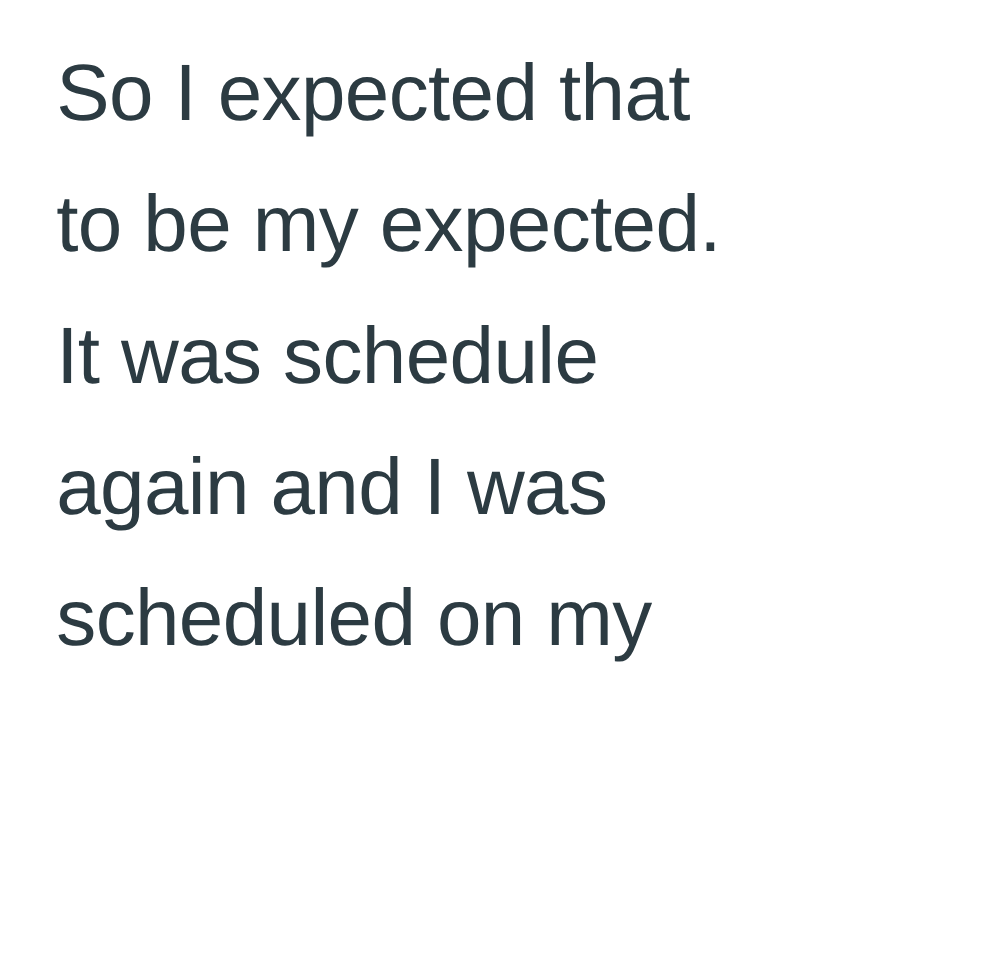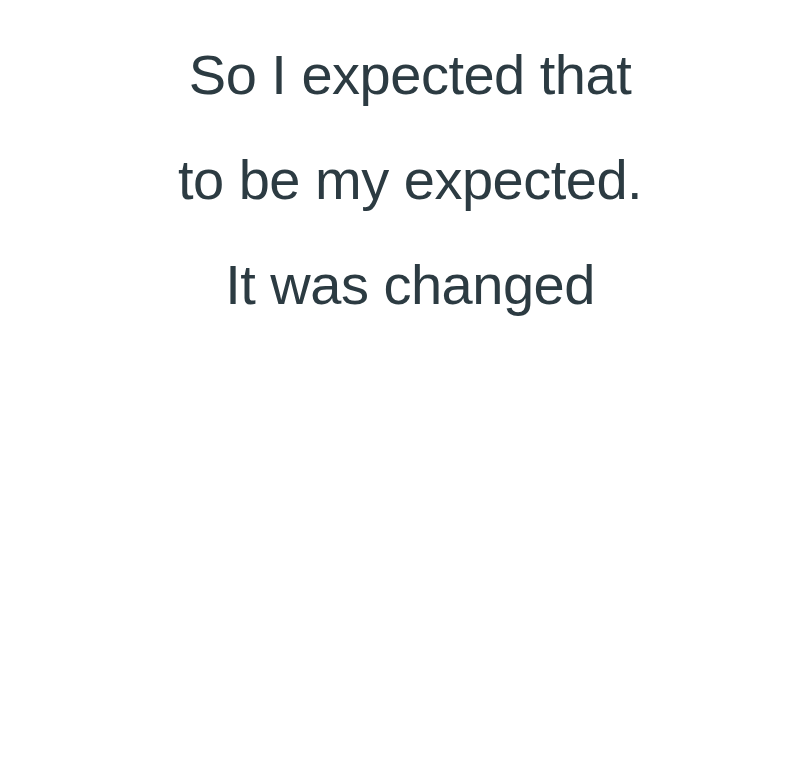--- a/index.html
+++ b/index.html
@@ -26,35 +26,37 @@
   .text-block {
     position: absolute;
     left: 45px;
     top: 22px;
     width: 730px;
   }
 
   .text-line {
     display: block;
     font-family: "Liberation Sans", "DejaVu Sans", sans-serif;
-    font-size: 56px;
+    font-size: 64px;
     line-height: 105px;
     font-weight: 400;
     color: #2c3b42;
     letter-spacing: -0.5px;
     white-space: nowrap;
     margin: 0;
     padding: 0;
-    text-align: center;
+    text-align: left;
   }
 </style>
 </head>
 <body>
 
 <div class="canvas">
 
   <div class="text-block">
     <span class="text-line">So I expected that</span>
     <span class="text-line">to be my expected.</span>
-    <span class="text-line">It was changed</span>
+    <span class="text-line">It was schedule</span>
+    <span class="text-line">again and I was</span>
+    <span class="text-line">scheduled on my</span>
   </div>
 
 </div>
 
 </body></html>

